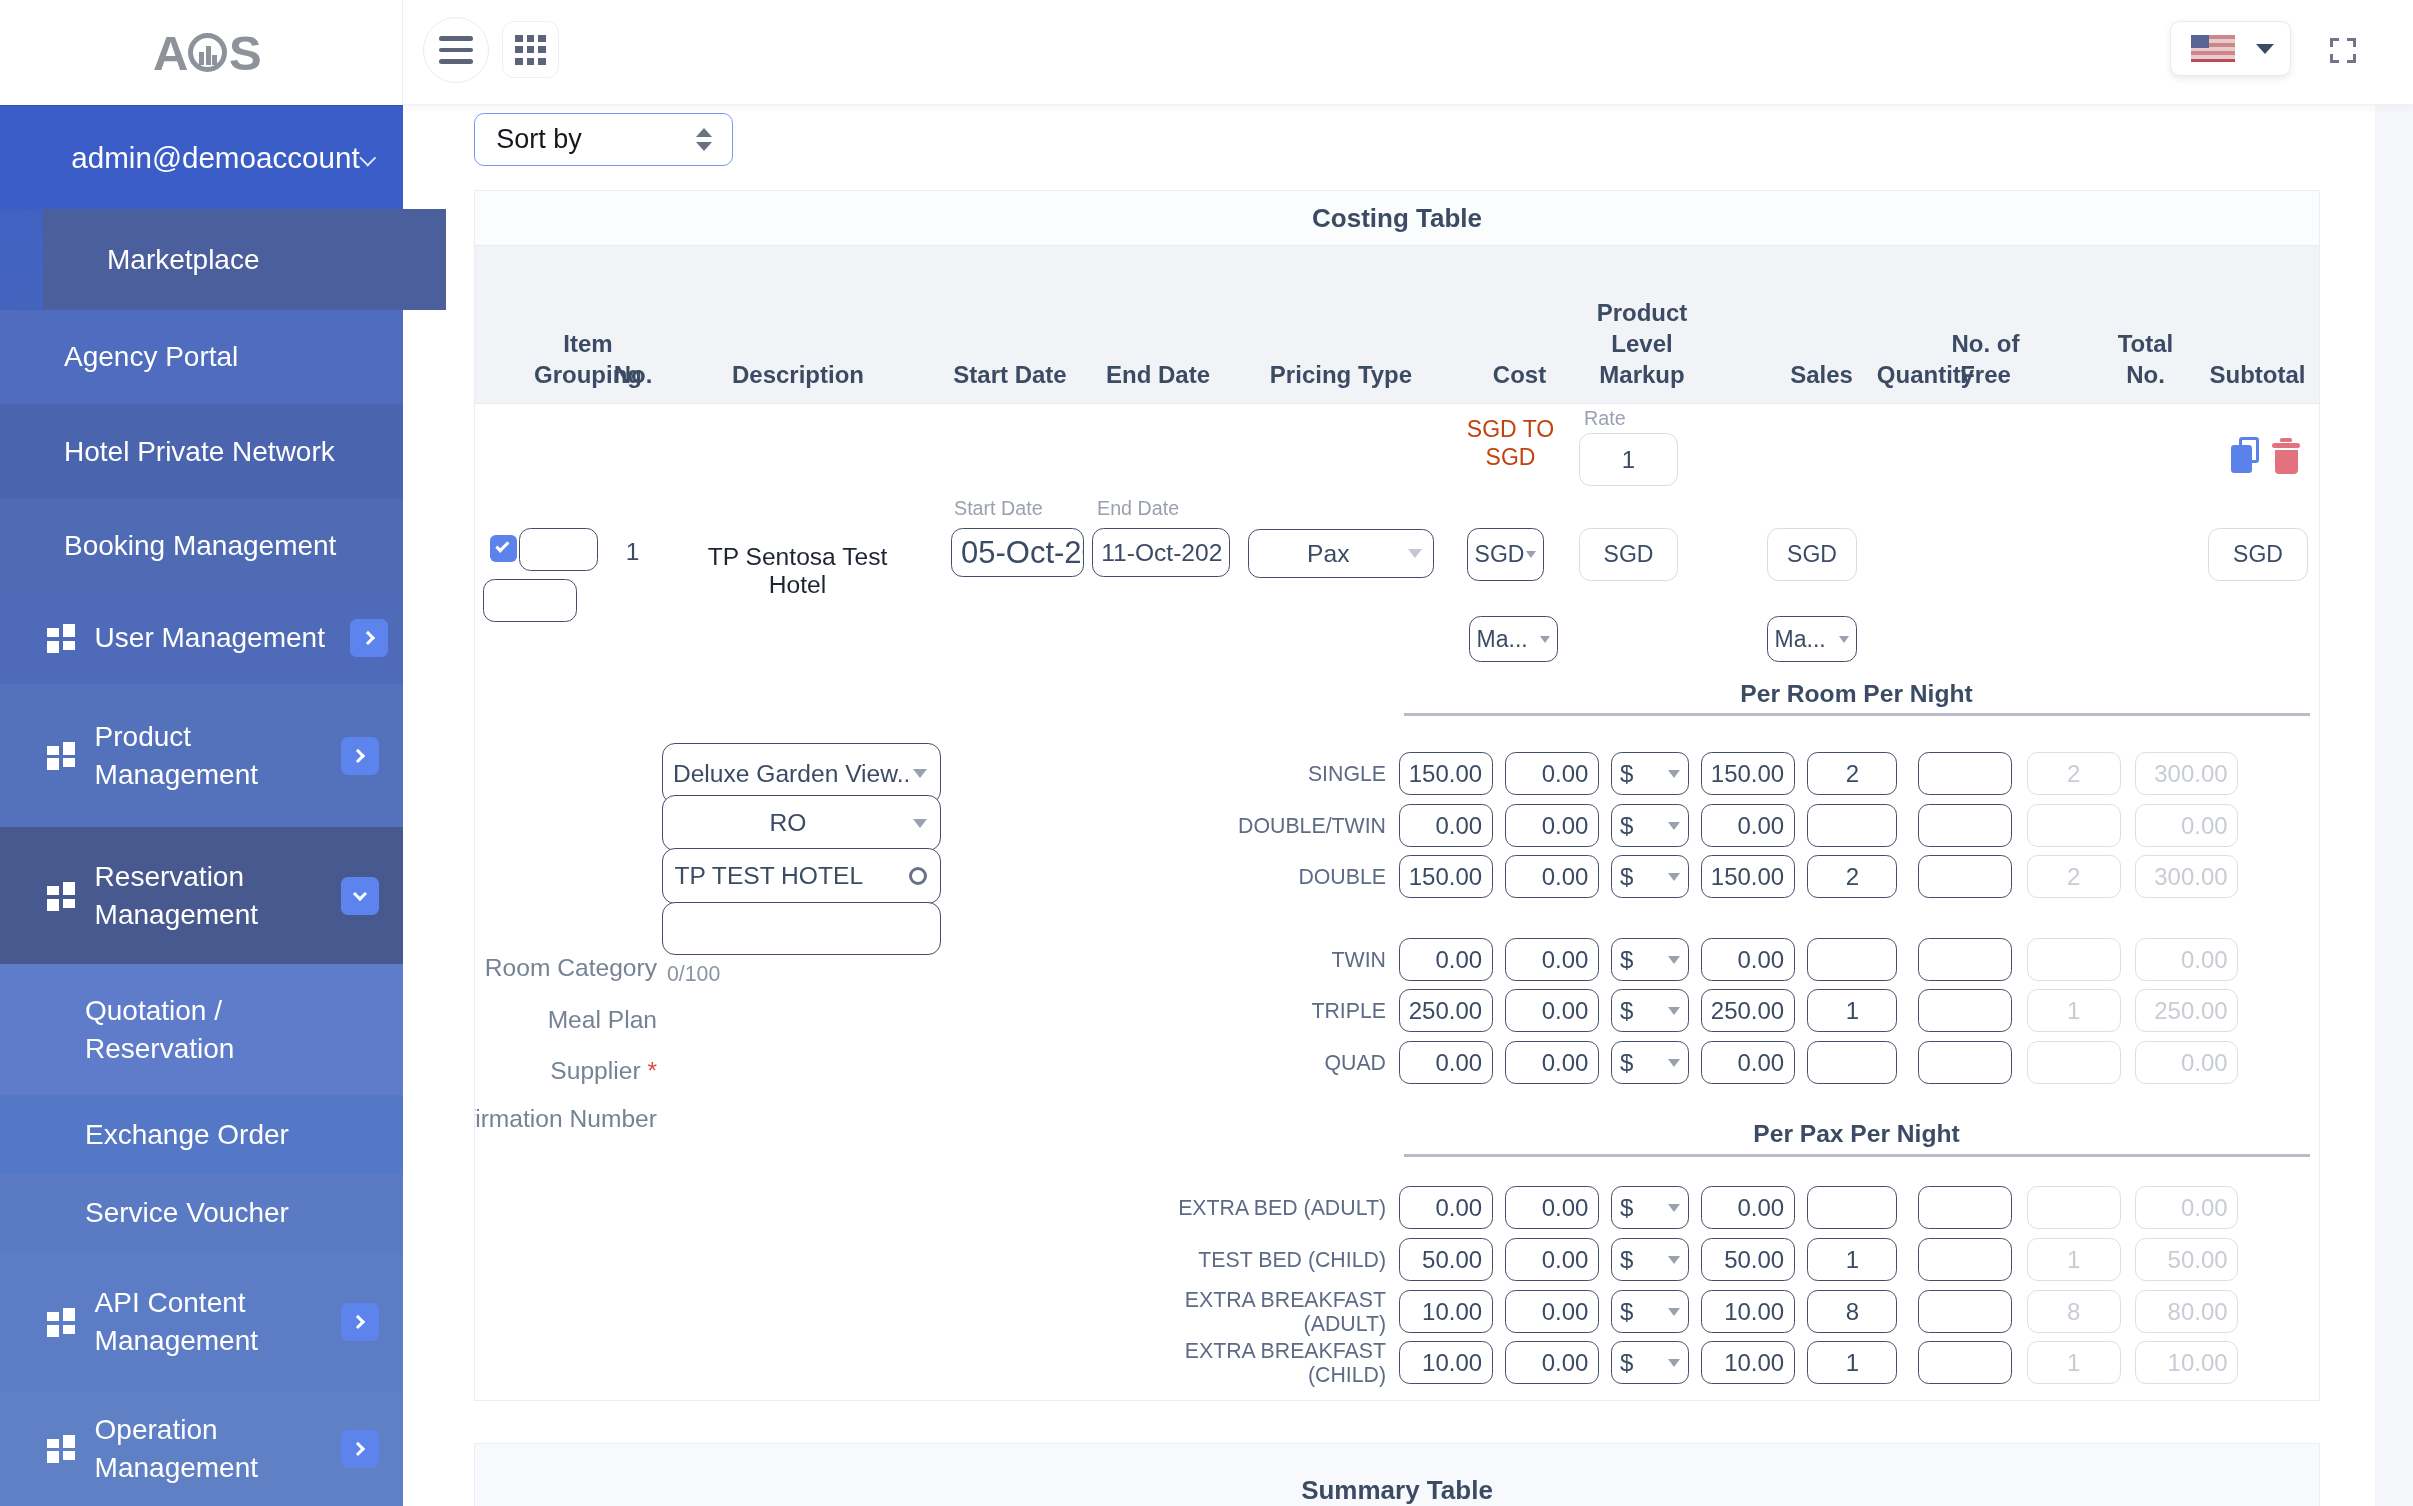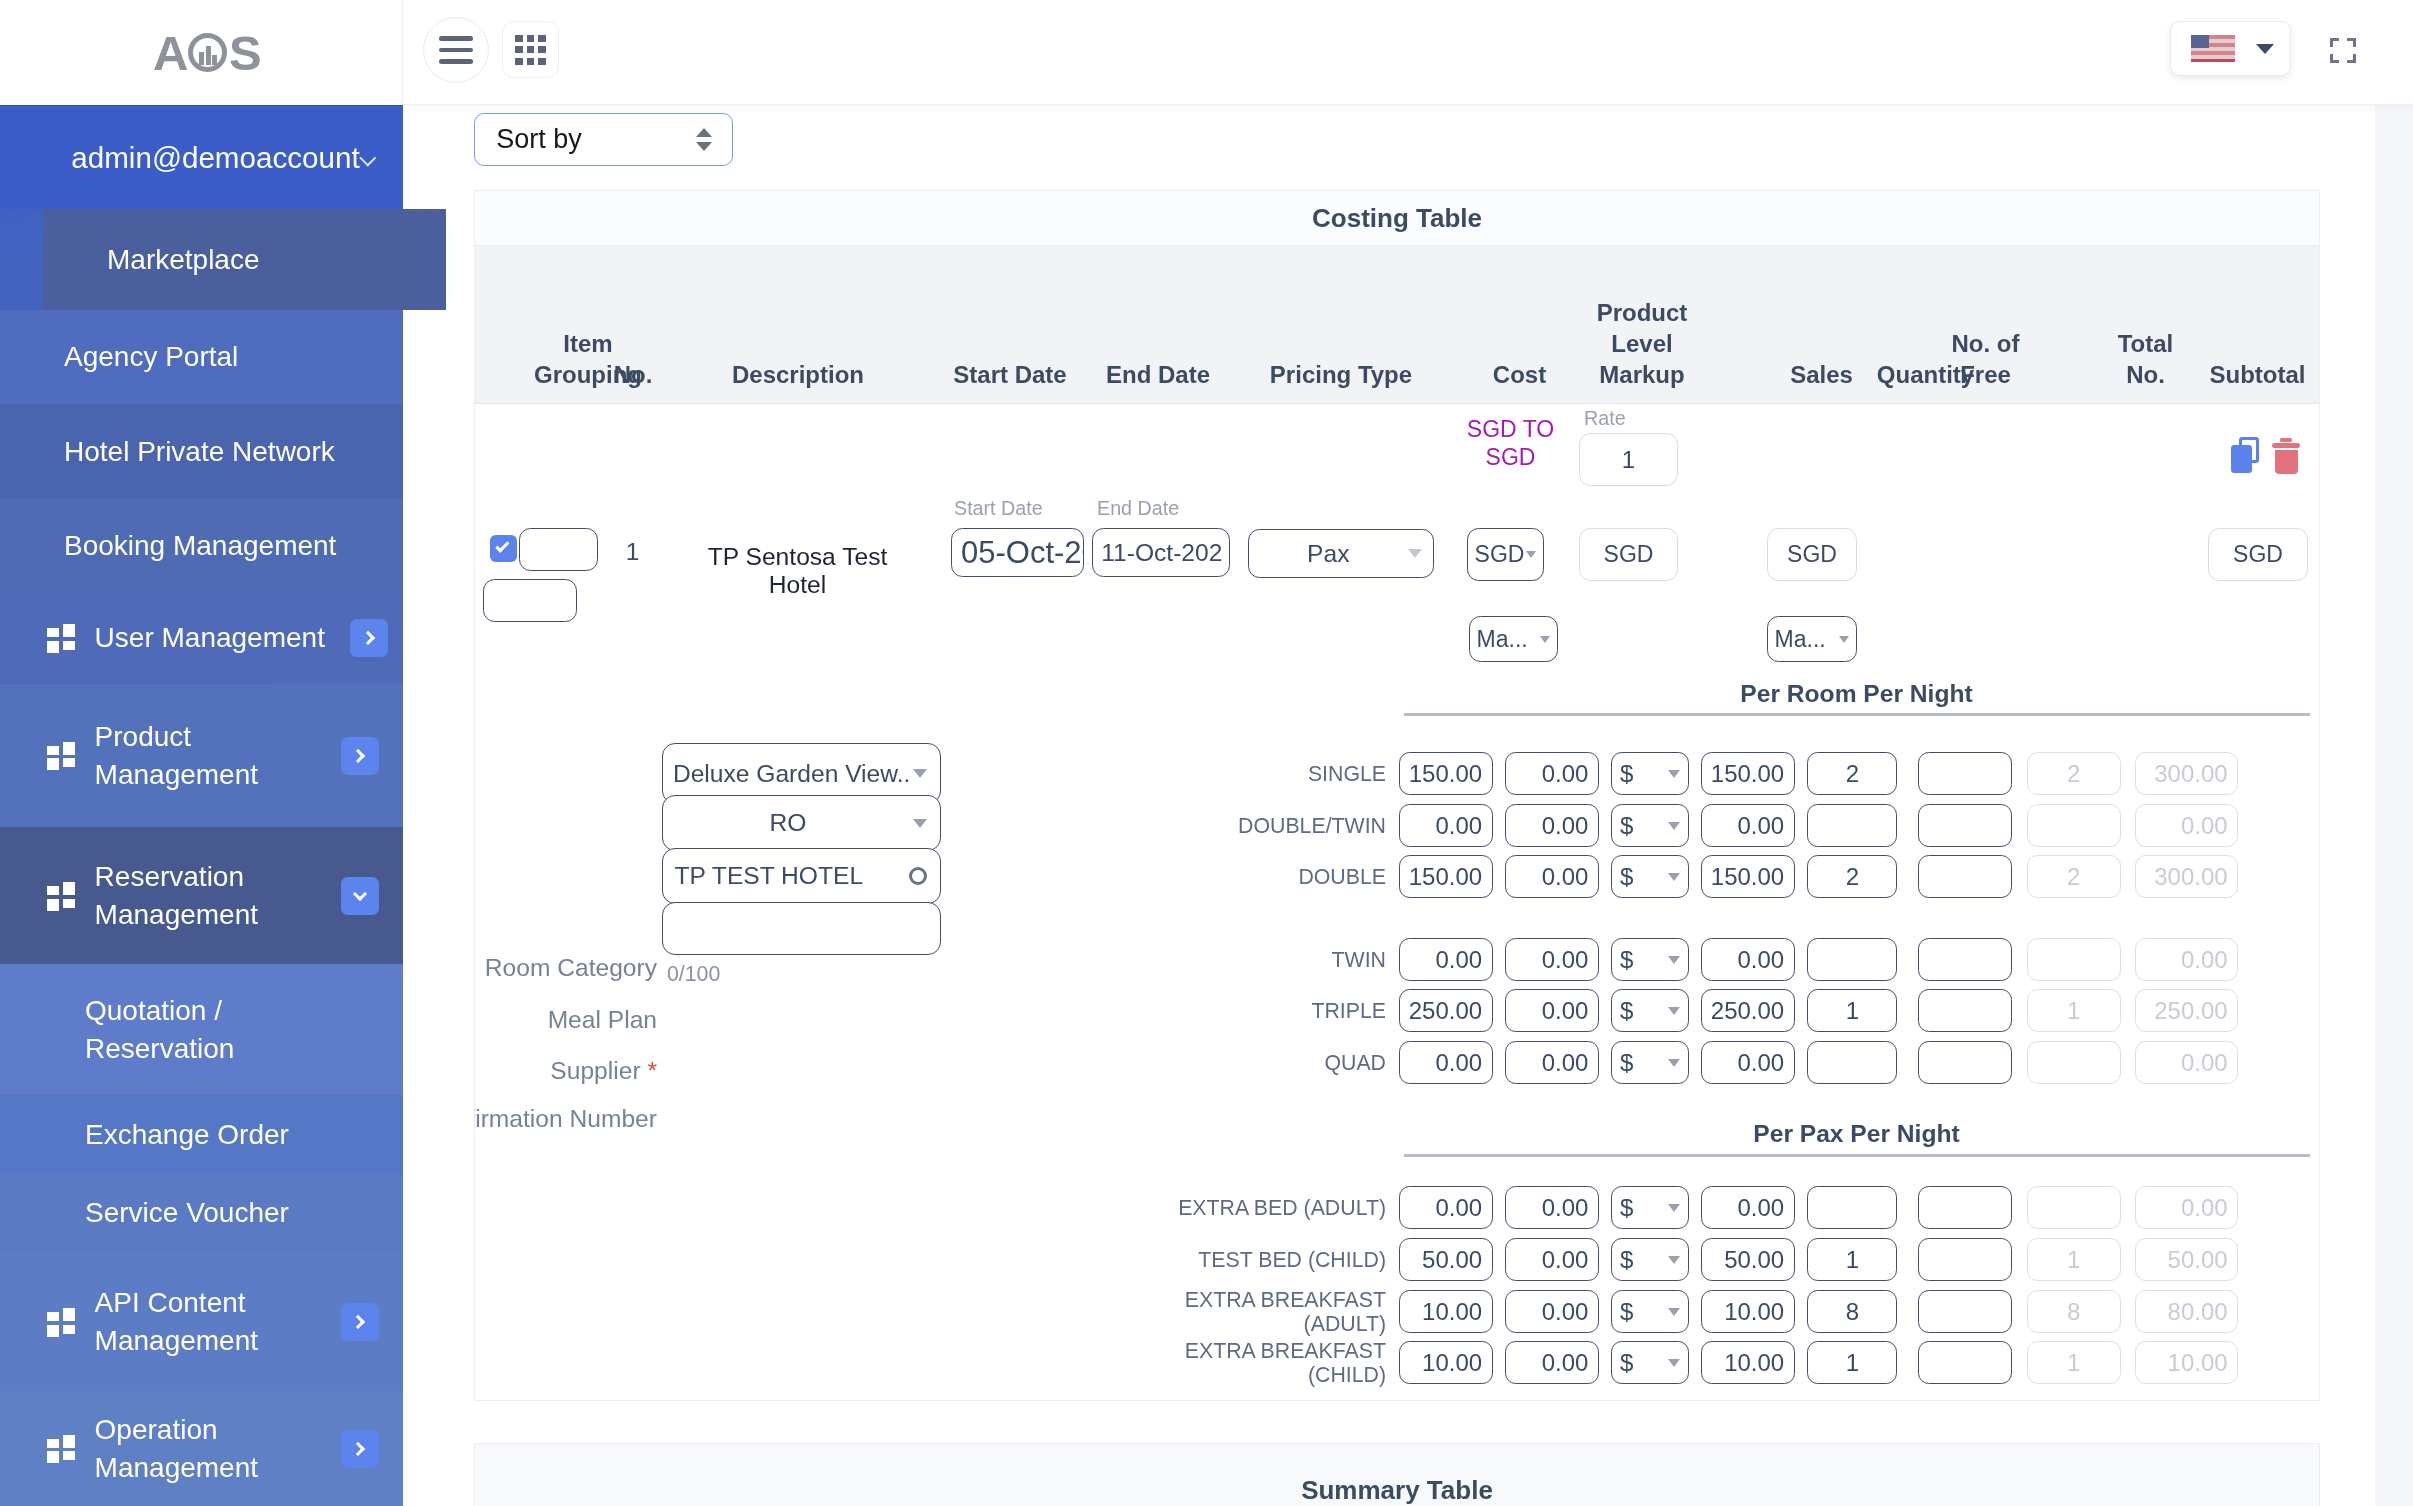--- a/index.html
+++ b/index.html
@@ -316,21 +316,21 @@
 
   <div class="form-lbl abs" style="left:-48px; top:763px; width:230px;">Room Category</div>
   <div class="form-lbl abs" style="left:-48px; top:815px; width:230px;">Meal Plan</div>
   <div class="form-lbl abs" style="left:-48px; top:866px; width:230px;">
     <span>Supplier</span>
     <span class="red">*</span>
   </div>
   <div class="form-lbl abs" style="left:-89px; top:914px; width:271px; white-space:nowrap; overflow:visible;">Confirmation Number</div>
 </div>
 
-<div class="abs pre" style="left:1453px; top:415px; width:115px; text-align:center; font-size:23px; color:#a21caf; line-height:28px;">SGD TO
+<div class="abs pre" style="left:1453px; top:415px; width:115px; text-align:center; font-size:23px; color:#c2410c; line-height:28px;">SGD TO
 SGD</div>
 <div class="abs small-lbl" style="left:1584px; top:407px;">Rate</div>
 <input class="abs fld-light" style="left: 1579px; top: 433px; width: 99px; height: 53px; text-align: center;" value="1">
 <div class="copy-icon">
     <div class="back"></div>
     <div class="front"></div>
   </div>
 <div class="trash-icon">
     <div class="handle"></div>
     <div class="lid"></div>

